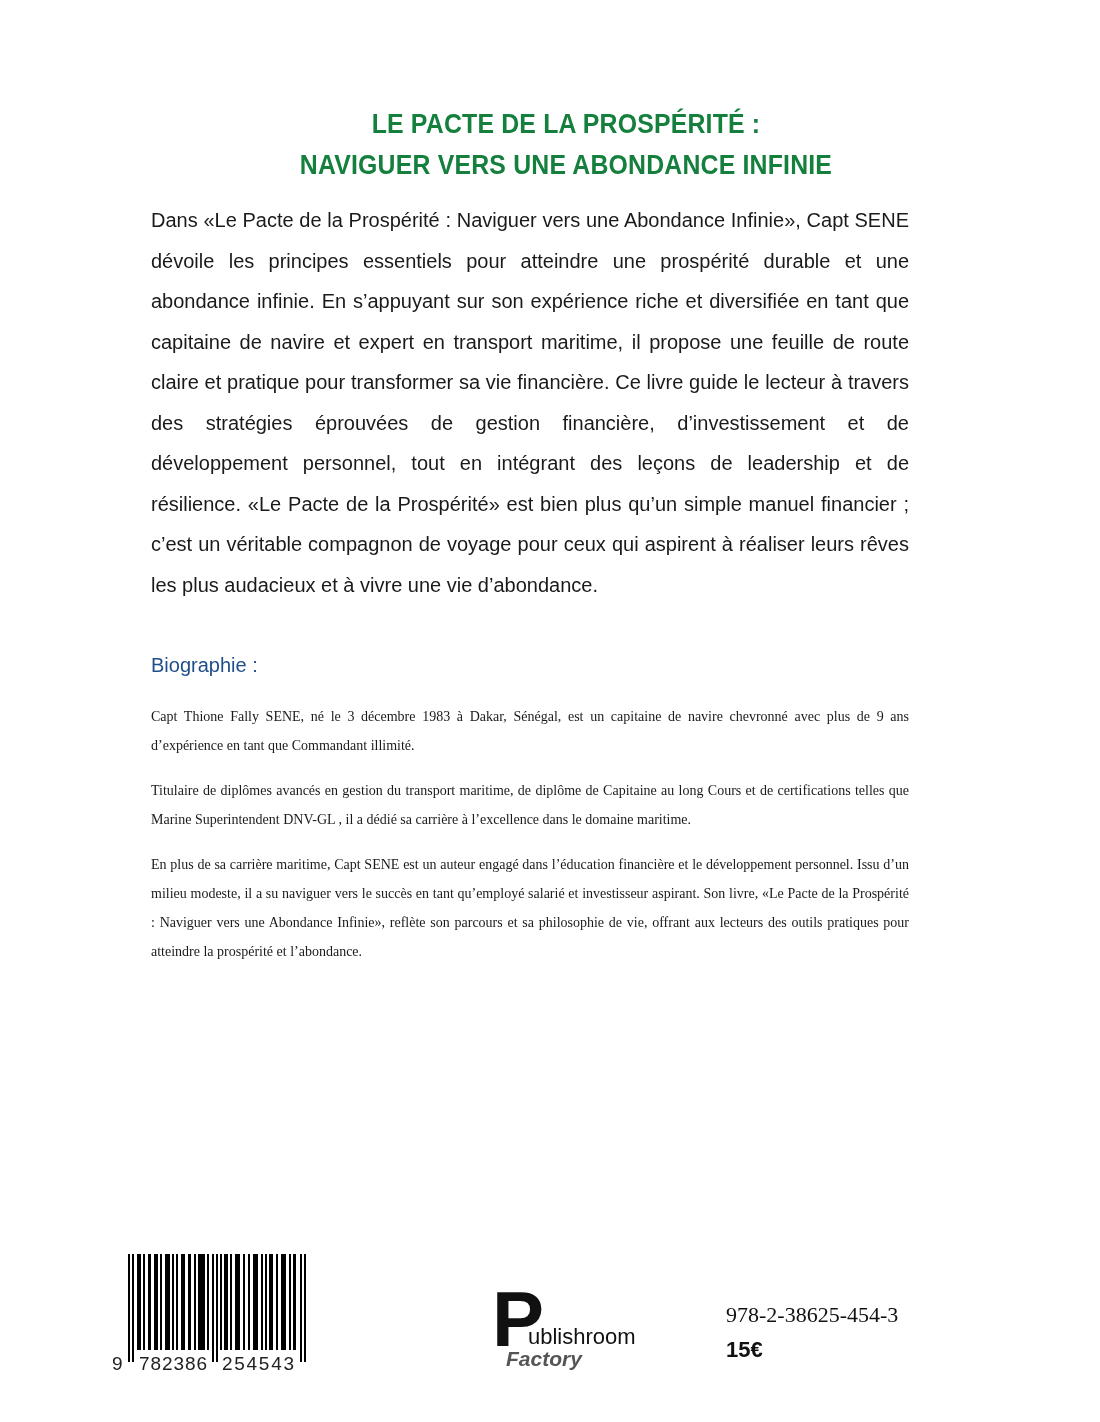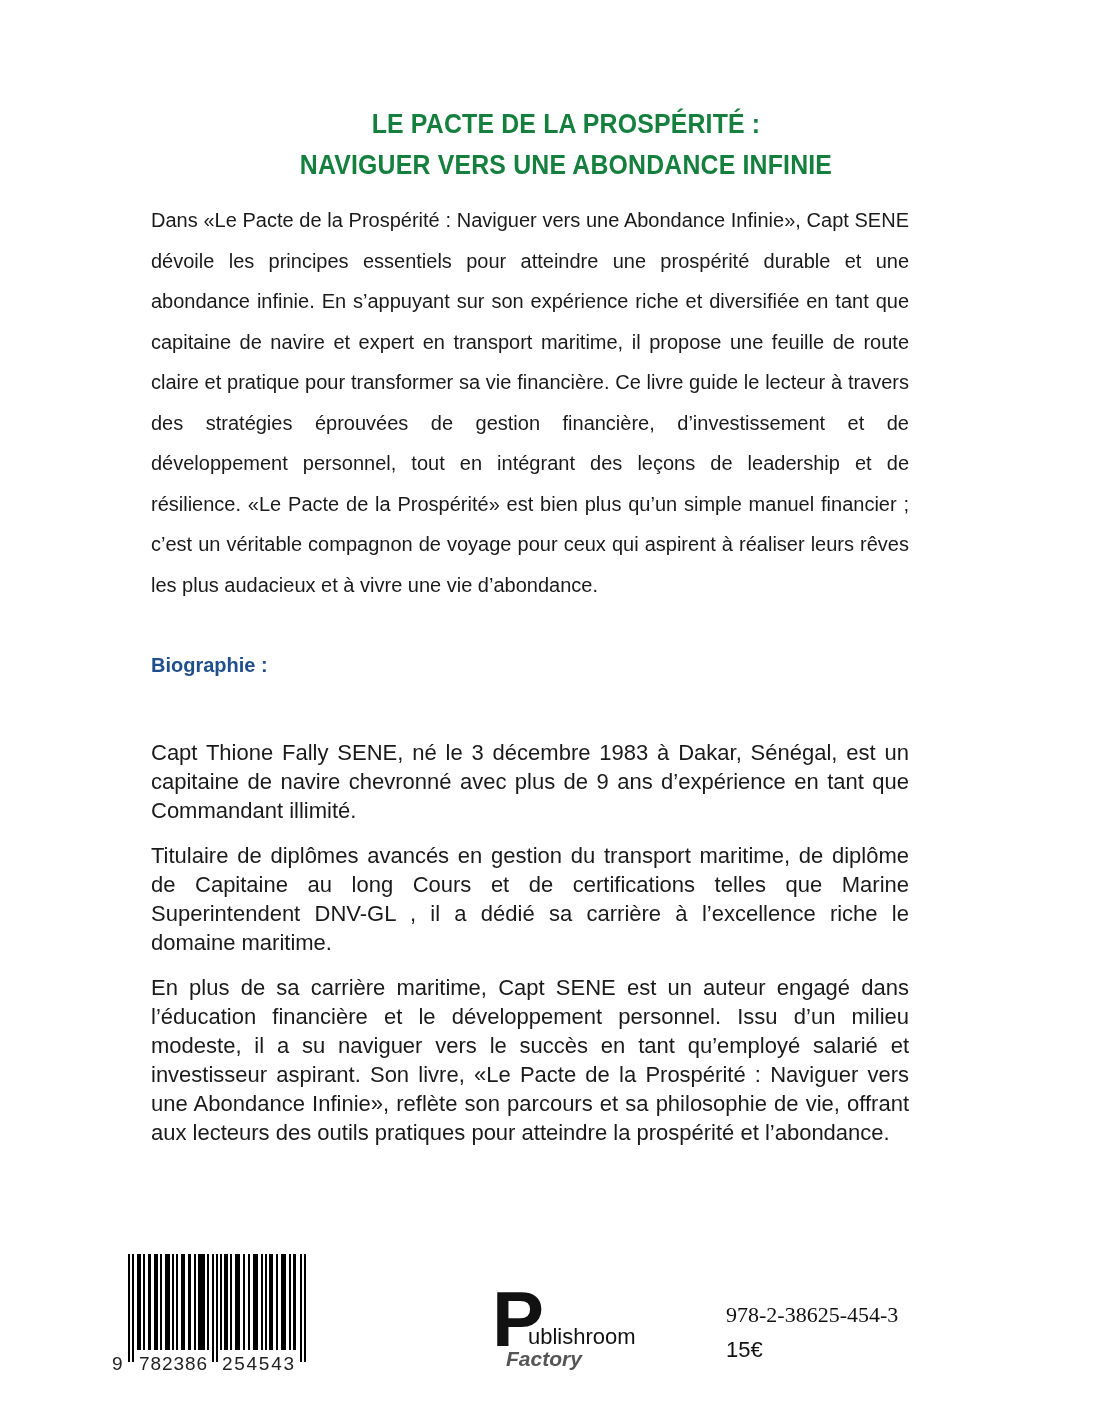--- a/index.html
+++ b/index.html
@@ -11,43 +11,43 @@
       font-size: 27px; line-height: 41px; letter-spacing: 0.2px;
     }
     .title div { transform: scaleX(0.92); }
     .summary {
       position: absolute; left: 151px; top: 200px; width: 758px;
       font-family: Liberation Sans, sans-serif; font-size: 20px; line-height: 40.5px;
       color: #1a1a1a; text-align: justify; margin: 0;
     }
     .bio-heading {
       position: absolute; left: 151px; top: 650px;
-      font-family: "Liberation Sans", sans-serif; font-weight: bold; color: #1f4e8c;
+      font-family: "Liberation Sans", sans-serif; font-weight: normal; color: #1f4e8c;
       font-size: 20px; line-height: 30px;
     }
     .bio {
       position: absolute; left: 151px; top: 702px; width: 758px;
-      font-family: Liberation Sans, sans-serif; font-size: 22px; line-height: 29px;
-      color: #1a1a1a; text-align: justify; margin-top: 36px;
+      font-family: Liberation Serif, serif; font-size: 14px; line-height: 29px;
+      color: #1a1a1a; text-align: justify;
     }
     .bio p { margin: 0 0 16px 0; }
     .barcode {
       position: absolute; left: 112px; top: 1252px; width: 222px; height: 125px;
     }
     .barcode svg { display: block; }
     .publisher {
       position: absolute; left: 492px; top: 1282px; width: 160px; height: 90px;
     }
     .isbn {
       position: absolute; left: 726px; top: 1300px;
       font-family: Liberation Serif, serif; font-size: 22px; line-height: 29px; color: #111;
     }
     .price {
       position: absolute; left: 726px; top: 1335px;
-      font-family: "Liberation Sans", sans-serif; font-size: 22px; font-weight: normal; line-height: 29px; color: #111;
+      font-family: "Liberation Sans", sans-serif; font-size: 22px; font-weight: bold; line-height: 29px; color: #111;
     }
     .bc-digits {
       font-family: "Liberation Sans", sans-serif; font-size: 19px; fill: #222;
     }
   </style>
 </head>
 <body>
 
 <div class="page">
 
@@ -55,21 +55,21 @@
     <div>LE PACTE DE LA PROSPÉRITÉ :</div>
     <div>NAVIGUER VERS UNE ABONDANCE INFINIE</div>
   </div>
 
   <p class="summary">Dans «Le Pacte de la Prospérité : Naviguer vers une Abondance Infinie», Capt SENE dévoile les principes essentiels pour atteindre une prospérité durable et une abondance infinie. En s’appuyant sur son expérience riche et diversifiée en tant que capitaine de navire et expert en transport maritime, il propose une feuille de route claire et pratique pour transformer sa vie financière. Ce livre guide le lecteur à travers des stratégies éprouvées de gestion financière, d’investissement et de développement personnel, tout en intégrant des leçons de leadership et de résilience. «Le Pacte de la Prospérité» est bien plus qu’un simple manuel financier ; c’est un véritable compagnon de voyage pour ceux qui aspirent à réaliser leurs rêves les plus audacieux et à vivre une vie d’abondance.</p>
 
   <div class="bio-heading">Biographie :</div>
 
   <div class="bio">
     <p>Capt Thione Fally SENE, né le 3 décembre 1983 à Dakar, Sénégal, est un capitaine de navire chevronné avec plus de 9 ans d’expérience en tant que Commandant illimité.</p>
-    <p>Titulaire de diplômes avancés en gestion du transport maritime, de diplôme de Capitaine au long Cours et de certifications telles que Marine Superintendent DNV-GL , il a dédié sa carrière à l’excellence riche le domaine maritime.</p>
+    <p>Titulaire de diplômes avancés en gestion du transport maritime, de diplôme de Capitaine au long Cours et de certifications telles que Marine Superintendent DNV-GL , il a dédié sa carrière à l’excellence dans le domaine maritime.</p>
     <p>En plus de sa carrière maritime, Capt SENE est un auteur engagé dans l’éducation financière et le développement personnel. Issu d’un milieu modeste, il a su naviguer vers le succès en tant qu’employé salarié et investisseur aspirant. Son livre, «Le Pacte de la Prospérité : Naviguer vers une Abondance Infinie», reflète son parcours et sa philosophie de vie, offrant aux lecteurs des outils pratiques pour atteindre la prospérité et l’abondance.</p>
   </div>
 
   <div class="barcode">
     <svg width="222" height="125" viewBox="0 0 222 125">
       <g fill="#000">
 
         <rect x="16" y="2" width="2" height="108"></rect>
         <rect x="20" y="2" width="2" height="108"></rect>
 

